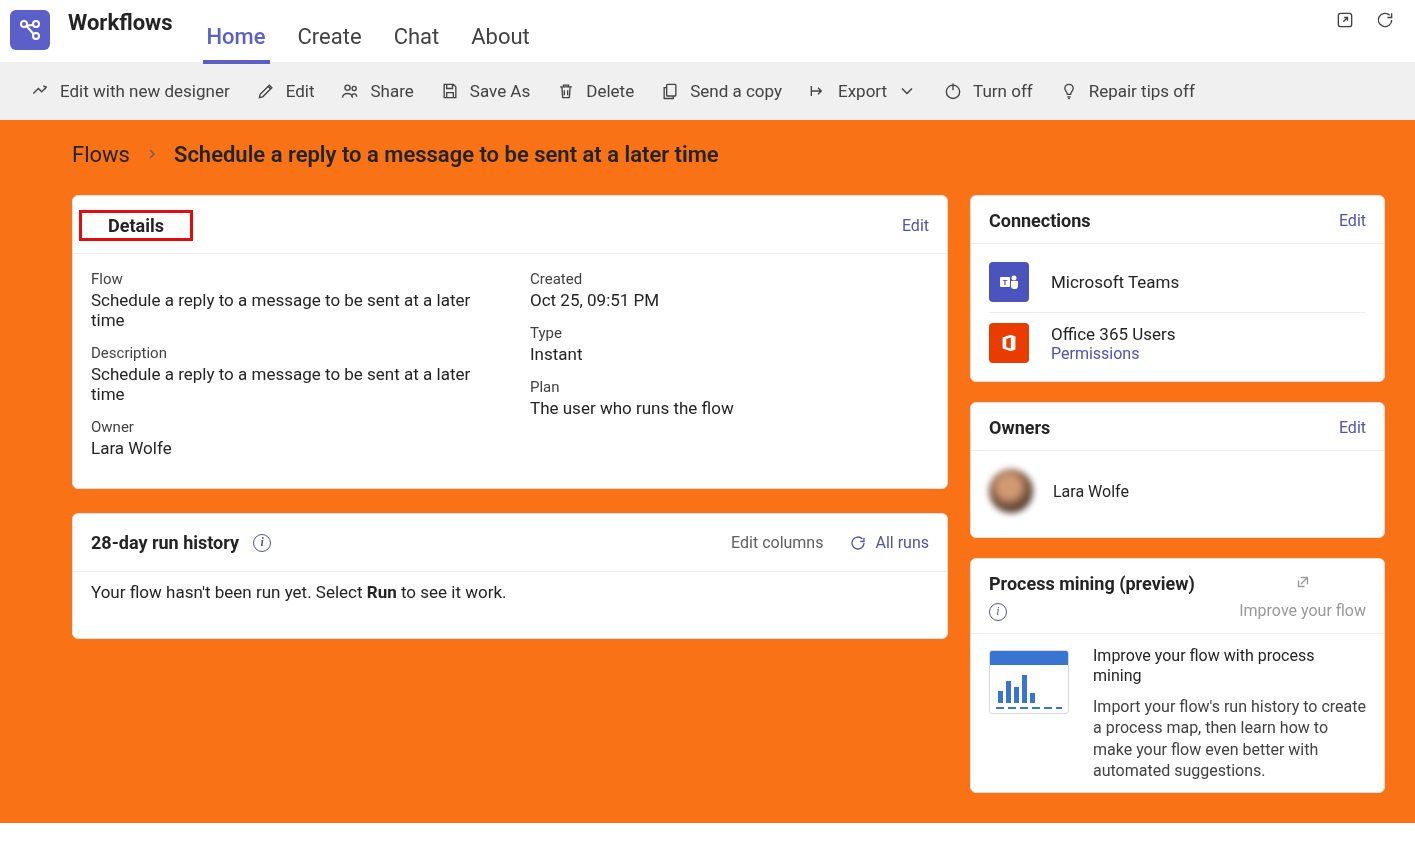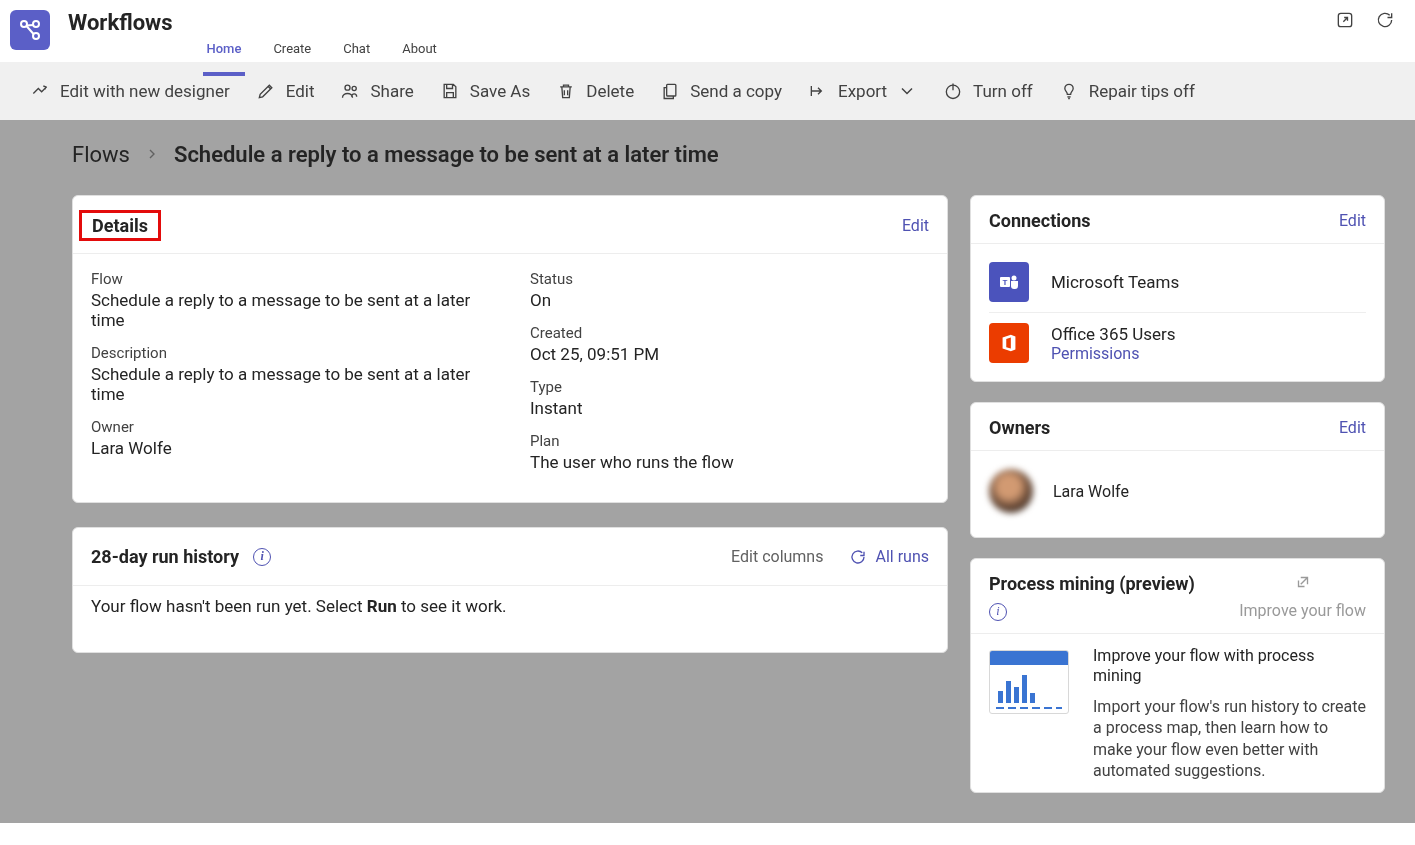--- a/index.html
+++ b/index.html
@@ -3,48 +3,48 @@
 <meta charset="utf-8">
 <style>
   * { box-sizing: border-box; margin: 0; padding: 0; }
   body { font-family: "Segoe UI", -apple-system, Roboto, sans-serif; background: #fff; color: #242424; font-size: 16px; width: 1415px; }
 
   
   .top-header { display: flex; align-items: flex-start; padding: 10px 20px 0 10px; height: 62px; }
   .app-icon-box { width: 40px; height: 40px; background: #5b5fc7; border-radius: 6px; display: flex; align-items: center; justify-content: center; }
   .app-title { font-size: 22px; font-weight: 700; margin-left: 18px; margin-right: 30px; }
   .nav-tabs { display: flex; gap: 24px; flex: 1; align-self: stretch; align-items: stretch; }
-  .nav-tab { font-size: 13px; color: #424242; display: flex; align-items: center; padding: 0 4px; cursor: pointer; border-bottom: 4px solid transparent; position: relative; top: 14px;}
+  .nav-tab { font-size: 22px; color: #424242; display: flex; align-items: center; padding: 0 4px; cursor: pointer; border-bottom: 4px solid transparent; position: relative; top: 2px;}
   .nav-tab.active { color: #5b5fc7; font-weight: 500; border-bottom: 4px solid #5b5fc7; }
   .header-right { display: flex; gap: 20px; align-items: center; }
   .hicon { color: #424242; }
 
   
   .toolbar { background: #f0f0f0; height: 58px; display: flex; align-items: center; padding: 0 30px; gap: 26px; }
   .tbtn { display: inline-flex; align-items: center; gap: 10px; font-size: 17px; color: #424242; cursor: pointer; }
   .tbtn svg { width: 20px; height: 20px; flex-shrink: 0; }
 
   
-  .main { background: #a3a3a3; padding: 20px 30px 30px 30px; }
+  .main { background: #f97316; padding: 20px 30px 30px 30px; }
   .breadcrumb { display: flex; align-items: center; gap: 14px; font-size: 22px; margin: 2px 0 28px 42px; }
   .breadcrumb .root { font-weight: 400; color: #242424; cursor: pointer; }
   .breadcrumb .chev { color: #616161; }
   .breadcrumb .leaf { font-weight: 600; }
 
   .cols { display: flex; gap: 22px; align-items: flex-start; padding: 0 0 0 42px; }
   .col-left { flex: 1; display: flex; flex-direction: column; gap: 24px; }
   .col-right { width: 415px; display: flex; flex-direction: column; gap: 20px; }
 
   .card { background: #fff; border: 1px solid #e0e0e0; border-radius: 6px; }
   .card-head { display: flex; align-items: center; justify-content: space-between; padding: 14px 18px 12px 18px; border-bottom: 1px solid #ededed; }
   .card-title { font-weight: 700; font-size: 18px; }
   .edit-link { color: #4f52b2; font-size: 16px; cursor: pointer; }
   .card-body { padding: 16px 18px 30px 18px; }
 
-  .highlight-box { border: 3px solid #e30b0b; padding: 2px 10px; margin-left: -12px; }
+  .highlight-box { border: 3px solid #e30b0b; padding: 2px 26px; margin-left: -12px; }
 
   .details-grid { display: flex; gap: 40px; }
   .dcol { flex: 1; display: flex; flex-direction: column; gap: 14px; }
   .field-label { font-size: 15px; color: #424242; margin-bottom: 2px; }
   .field-value { font-size: 17px; color: #242424; }
 
   .conn-row { display: flex; align-items: center; gap: 22px; padding: 10px 0; border-bottom: 1px solid #eee; }
   .conn-row:last-child { border-bottom: none; }
   .conn-icon { width: 40px; height: 40px; border-radius: 4px; display: flex; align-items: center; justify-content: center; font-size: 12px; }
   .conn-teams { background: #4b53bc; }
@@ -206,24 +206,20 @@
                 <div class="field-label">Description</div>
                 <div class="field-value">Schedule a reply to a message to be sent at a later time</div>
               </div>
               <div>
                 <div class="field-label">Owner</div>
                 <div class="field-value">Lara Wolfe</div>
               </div>
             </div>
             <div class="dcol">
               <div>
-                <div class="field-label">Status</div>
-                <div class="field-value">On</div>
-              </div>
-              <div>
                 <div class="field-label">Created</div>
                 <div class="field-value">Oct 25, 09:51 PM</div>
               </div>
               <div>
                 <div class="field-label">Type</div>
                 <div class="field-value">Instant</div>
               </div>
               <div>
                 <div class="field-label">Plan</div>
                 <div class="field-value">The user who runs the flow</div>

